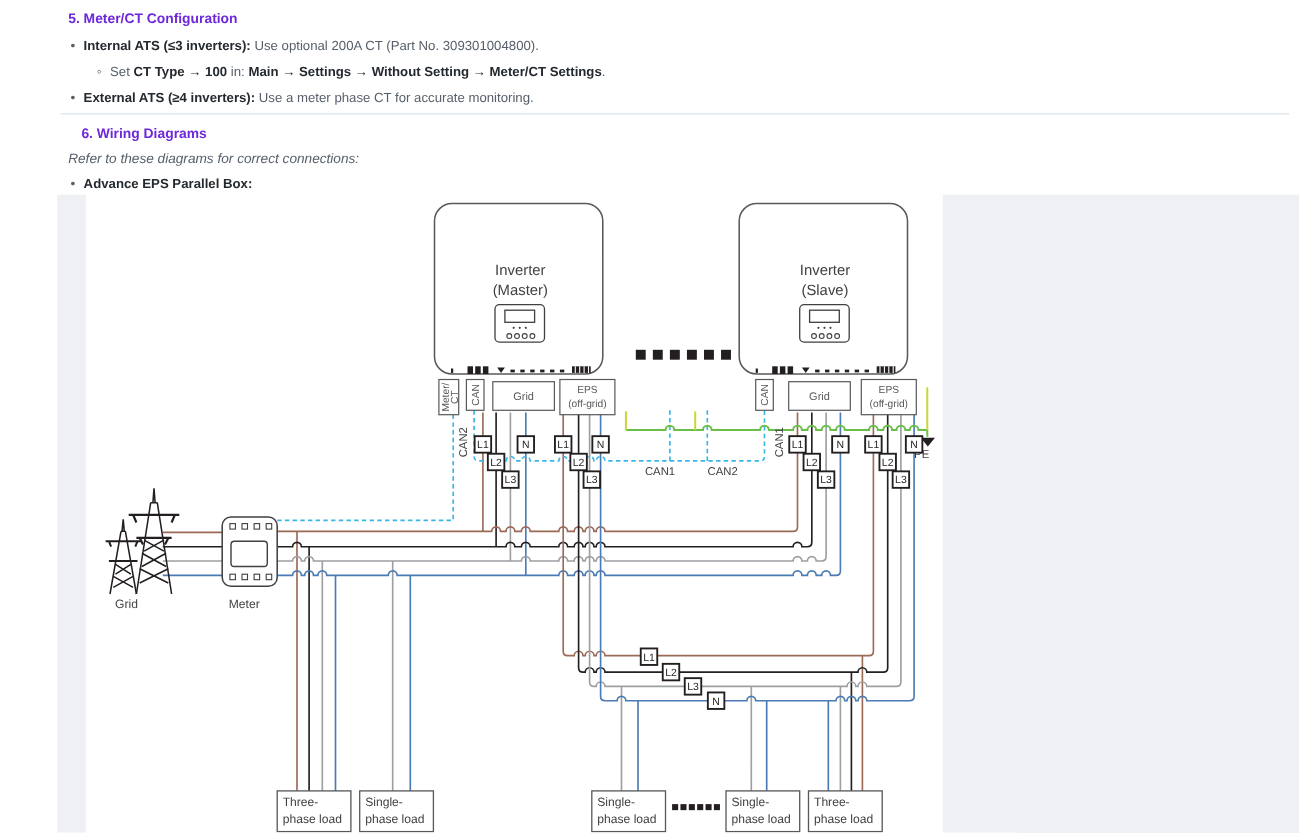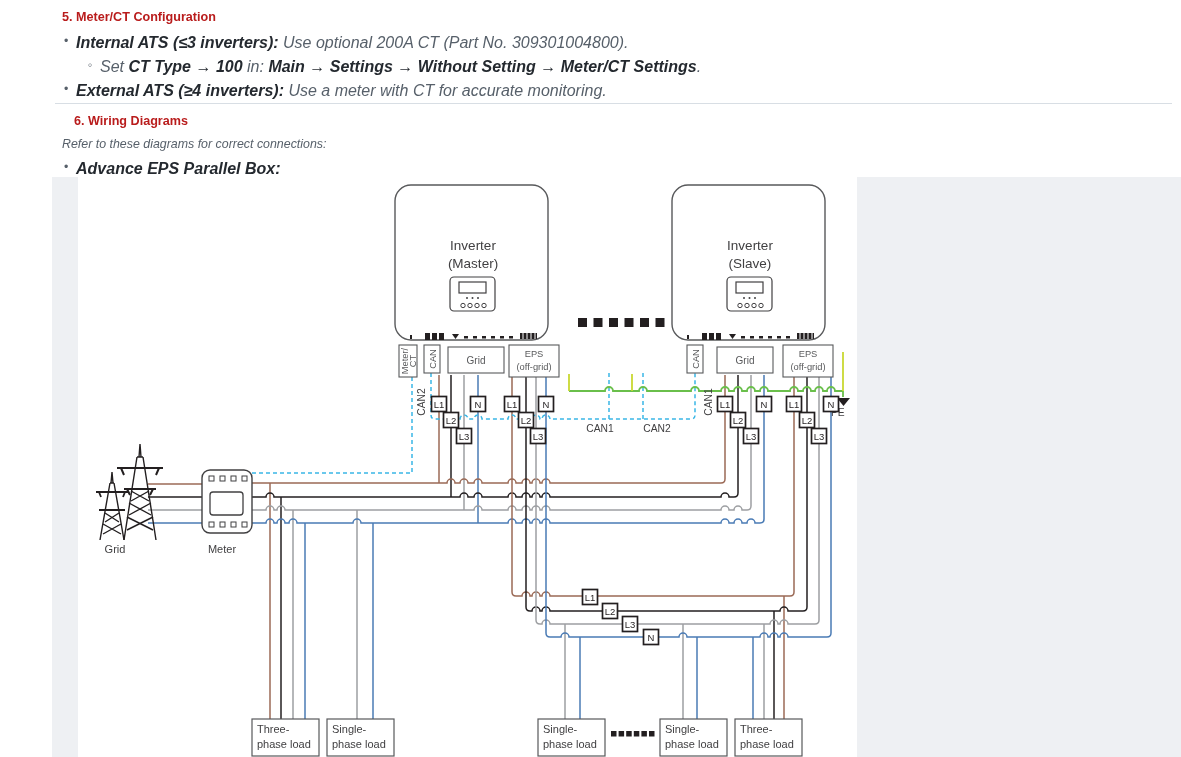--- a/index.html
+++ b/index.html
@@ -1,25 +1,25 @@
 <!DOCTYPE html>
 <html><head>
 <meta charset="utf-8">
 <style>
   html,body{margin:0;padding:0;}
   body{
     width:1181px;height:757px;position:relative;overflow:hidden;
     background:#ffffff;font-family:"Liberation Sans",sans-serif;
   }
   .abs{position:absolute;}
-  .h-sec{font-size:12.6px;font-weight:700;color:#b91c1c;line-height:1;}
+  .h-sec{font-size:12.6px;font-weight:700;color:#6d28d9;line-height:1;}
   .p-body{font-size:12.4px;color:#57606a;line-height:1;}
   .li{display:flex;align-items:flex-start;line-height:1;}
   .marker{font-size:12.4px;color:#57606a;width:12px;flex:0 0 12px;}
-  .li-text{font-size:16px;color:#57606a;white-space:nowrap;font-style:italic;}
+  .li-text{font-size:12px;color:#57606a;white-space:nowrap;}
   .seg-b{font-weight:700;color:#24292f;}
   .rule{height:1px;background:#d8dee4;}
   .strip{background:#eef0f3;}
   svg text{font-family:"Liberation Sans",sans-serif;}
   .pt{font-size:10px;fill:#58595b;}
   .pts{font-size:9.3px;fill:#58595b;}
   .cap{font-size:11px;fill:#414042;}
   .inv{font-size:13.5px;fill:#414042;}
   .lbl{font-size:9.5px;fill:#231f20;}
   .canlbl{font-size:10.3px;fill:#414042;}
@@ -34,21 +34,21 @@
   <span class="li-text"><span class="seg-b">Internal ATS (≤3 inverters):</span><span> Use optional 200A CT (Part No. 309301004800).</span></span>
 </div>
 
 <div class="li abs" style="left:88px;top:59px;">
   <span class="marker">◦</span>
   <span class="li-text"><span>Set </span><span class="seg-b">CT Type → 100</span><span> in: </span><span class="seg-b">Main → Settings → Without Setting → Meter/CT Settings</span><span>.</span></span>
 </div>
 
 <div class="li abs" style="left:64px;top:83px;">
   <span class="marker">•</span>
-  <span class="li-text"><span class="seg-b">External ATS (≥4 inverters):</span><span> Use a meter with CT for accurate monitoring.</span></span>
+  <span class="li-text"><span class="seg-b">External ATS (≥4 inverters):</span><span> Use a meter phase CT for accurate monitoring.</span></span>
 </div>
 
 <div class="abs rule" style="left:55px;top:103px;width:1117px;"></div>
 
 <div class="abs h-sec" style="left:74px;top:115px;">6. Wiring Diagrams</div>
 
 <div class="abs p-body" style="left:62px;top:138px;font-style:italic;">Refer to these diagrams for correct connections:</div>
 
 <div class="li abs" style="left:64px;top:161px;">
   <span class="marker">•</span>

